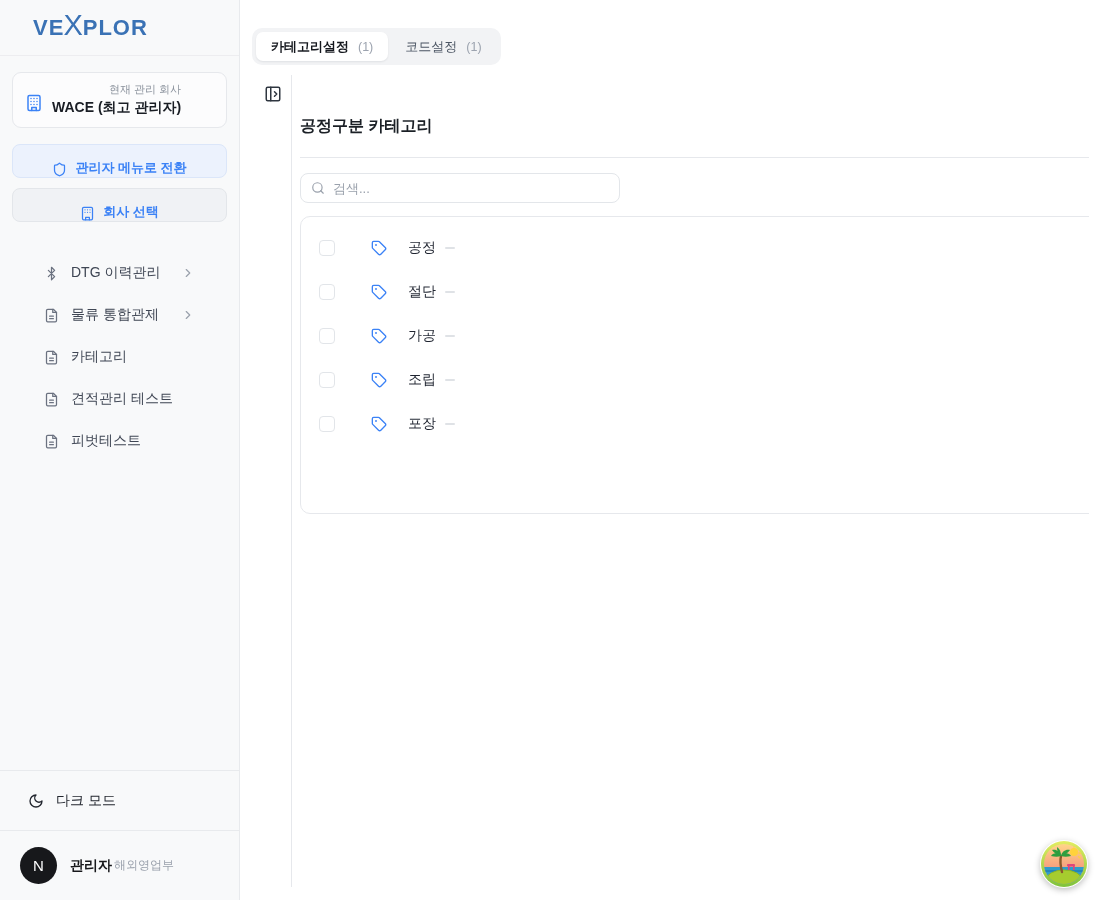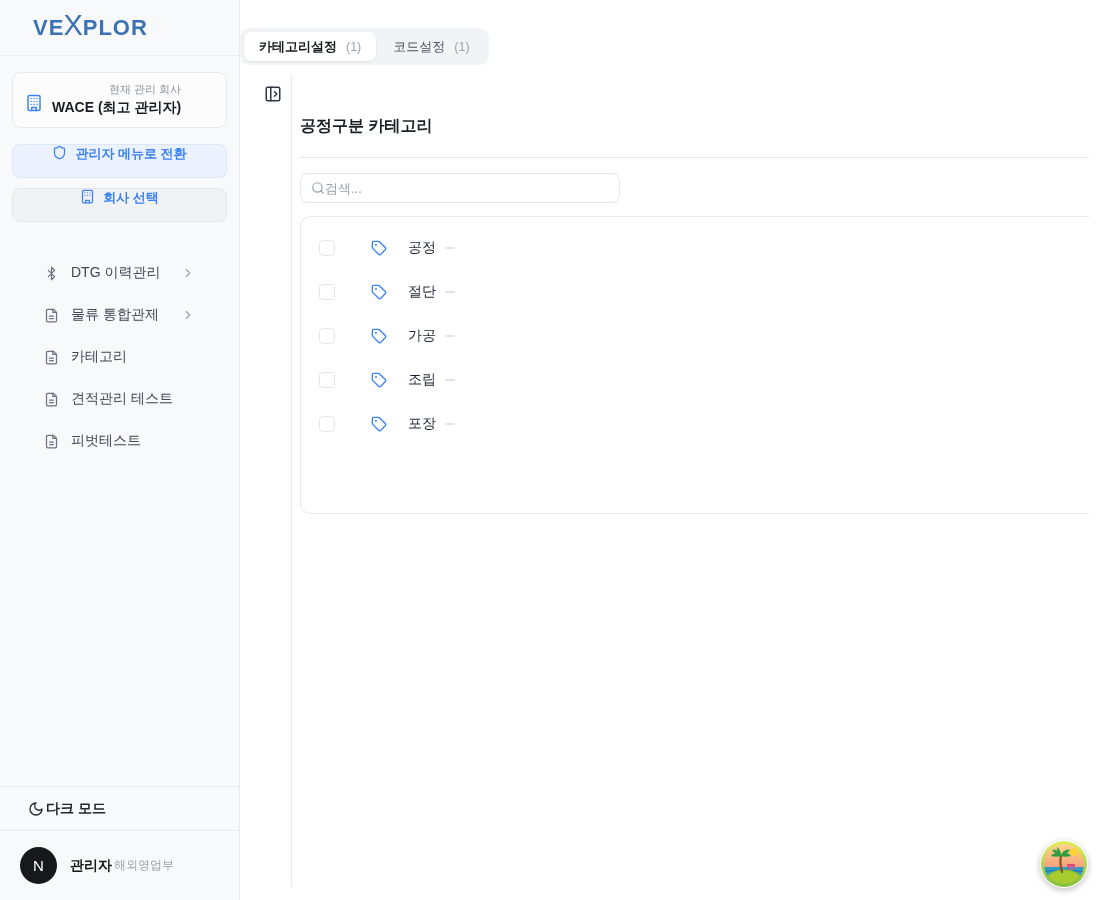--- a/index.html
+++ b/index.html
@@ -23,55 +23,55 @@
     margin:16px 12px 0 12px; background:#fcfcfd; border:1px solid #e6e8ec;
     border-radius:9px; padding:9px 12px 10px 12px; display:flex; align-items:flex-end; gap:9px;
   }
   .company-card .icn { color:#3b82f6; position:relative; top:-1px; }
   .company-meta { display:flex; flex-direction:column; gap:2px;align-items:flex-end; }
   .company-label { font-size:11px; color:#8a919c; }
   .company-value { font-size:14px; font-weight:700; color:#191d24; }
 
   .side-btn {
     margin:0 12px; height:34px; border-radius:8px; border:1px solid transparent;
-    display:flex; align-items:flex-start; justify-content:center; gap:8px;
+    display:flex; align-items:flex-end; justify-content:center; gap:8px;
     font-size:13px; font-weight:600; color:#3b82f6; cursor:pointer;
   }
   .side-btn.blue { background:#ecf2fd; border-color:#dbe6f9; margin-top:16px; }
   .side-btn.gray { background:#f0f2f5; border-color:#e3e6ea; margin-top:10px; }
 
   .menu { margin-top:30px; display:flex; flex-direction:column; }
   .menu-item {
     height:42px; display:flex; align-items:center; padding:0 44px; gap:12px;
     font-size:14px; font-weight:500; color:#3f4654; cursor:pointer;
   }
   .menu-item .micn { color:#6b7280; display:flex; }
   .menu-item .chev { margin-left:auto; color:#9aa1ac; display:flex; }
 
   .side-spacer { flex:1; }
 
   .darkmode-row {
-    height:45px; border-top:1px solid #e8eaed; border-bottom:1px solid #e8eaed;
-    display:flex; align-items:center; gap:2px; padding:0 28px;
-    font-size:14px; font-weight:700; color:#22262e; cursor:pointer;
+    height:61px; border-top:1px solid #e8eaed; border-bottom:1px solid #e8eaed;
+    display:flex; align-items:center; gap:12px; padding:0 28px;
+    font-size:14px; font-weight:400; color:#22262e; cursor:pointer;
   }
   .user-row { padding:16px 20px; display:flex; align-items:center; gap:13px; cursor:pointer; }
   .avatar {
     width:37px; height:37px; border-radius:50%; background:#17181b; color:#ffffff;
     display:flex; align-items:center; justify-content:center; font-size:15px; font-weight:500;
   }
   .user-meta { display:flex; flex-direction:row; gap:2px; }
   .user-name { font-size:14px; font-weight:700; color:#17181b; }
   .user-dept { font-size:12px; color:#9aa1ac; }
 
   
   .main { position:absolute; left:240px; top:0; width:860px; height:900px; background:#ffffff; }
 
   .tabs {
-    position:absolute; left:0; top:28px; height:37px; background:#f2f3f5;
+    position:absolute; left:12px; top:28px; height:37px; background:#f2f3f5;
     border-radius:10px; padding:4px; display:inline-flex; align-items:center; gap:2px;
   }
   .tab {
     height:29px; padding:0 15px; border-radius:7px; display:flex; align-items:center; gap:9px;
     font-size:13px; cursor:pointer; white-space:nowrap;
   }
   .tab.active { background:#ffffff; box-shadow:0 1px 2px rgba(16,24,40,.08); font-weight:700; color:#15181e; }
   .tab.inactive { color:#4b5563; font-weight:500; }
   .tab .count { color:#9ca3af; font-weight:400; font-size:12.5px; }
 
@@ -79,21 +79,21 @@
 
   .vert-divider { position:absolute; left:51px; top:75px; width:1px; height:812px; background:#e6e8ec; }
 
   .content { position:absolute; left:60px; top:100px; width:789px; height:780px; overflow:hidden; }
   .content-inner { padding-top:14px; }
   .section-title { font-size:16px; font-weight:700; color:#1b2026; line-height:23px; }
   .title-divider { margin-top:20px; height:1px; background:#e6e8ec; }
 
   .search-box {
     margin-top:15px; width:320px; height:30px; border:1px solid #e3e6ea; border-radius:8px;
-    background:#ffffff; display:flex; align-items:center; padding:0 10px; 
+    background:#ffffff; display:flex; align-items:center; padding:0 10px; gap:8px;
   }
   .search-box .sicn { color:#9aa1ac; display:flex; }
   .search-box input {
     border:none; outline:none; flex:1; font-size:13px; color:#374151; background:transparent;
     font-family:"Liberation Sans","DejaVu Sans",sans-serif;
   }
   .search-box input::placeholder { color:#9aa1ac; }
 
   .cat-card {
     margin-top:13px; width:829px; height:298px;

